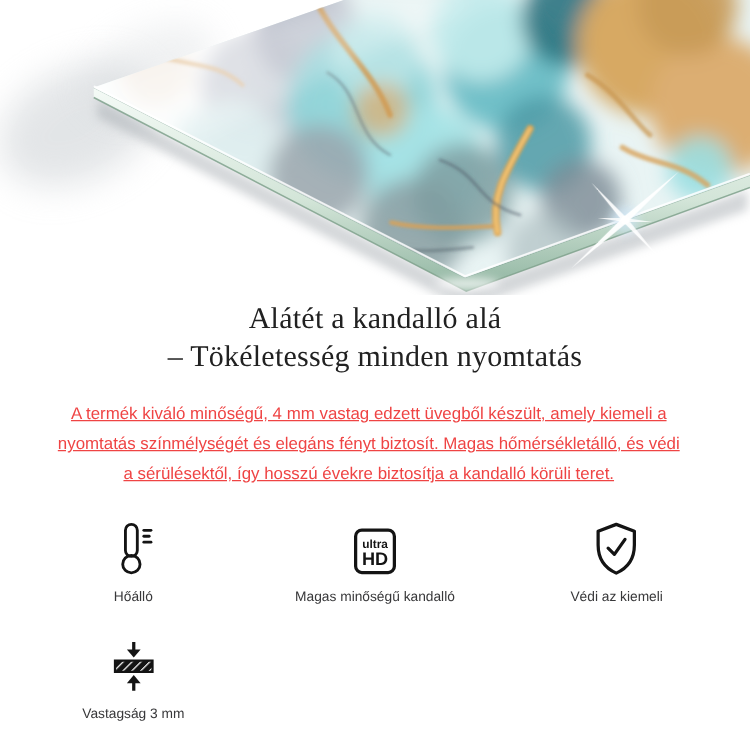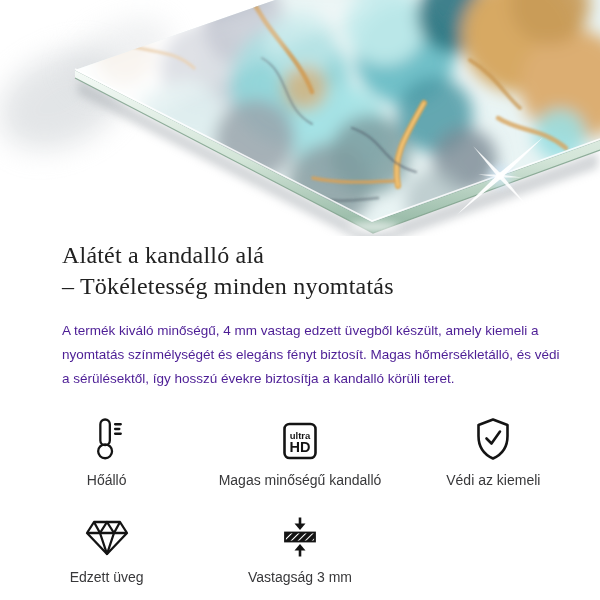--- a/index.html
+++ b/index.html
@@ -4,38 +4,38 @@
 <style>
   html,body{margin:0;padding:0;}
   body{
     width:600px;height:600px;overflow:hidden;background:#ffffff;
     font-family:"Liberation Sans",sans-serif;
     -webkit-font-smoothing:antialiased;
   }
   .page{position:relative;width:600px;height:600px;background:#fff;}
   .hero{position:relative;width:600px;height:236px;background:#fff;}
   .hero svg{display:block;}
-  .content{padding:0 62px;}
+  .content{padding:0 42px;text-align:center;}
   .title{
     font-family:"Liberation Serif","DejaVu Serif",serif;
     font-weight:400;color:#212121;
     font-size:24px;line-height:31px;
     margin:4px 0 0 0;letter-spacing:.2px;
   }
   .desc{
     margin:17px 0 0 0;width:506px;
-    font-size:13.5px;line-height:24px;color:#4c1d95;
+    font-size:13.5px;line-height:24px;color:#ef4444;text-decoration:underline;
   }
   .features{
     display:grid;grid-template-columns:repeat(3,1fr);
     margin:24px 10px 0 10px;row-gap:24px;
   }
   .feature{display:flex;flex-direction:column;align-items:center;}
   .icon-box{height:46px;display:flex;align-items:flex-end;justify-content:center;}
-  .feature .label{margin-top:11px;font-size:14px;color:#38383a;text-align:center;}
+  .feature .label{margin-top:11px;font-size:11px;color:#38383a;text-align:center;}
 </style>
 </head>
 <body>
 
 <div class="page">
 
   <div class="hero">
     <svg width="600" height="236" viewBox="0 0 600 236" aria-hidden="true">
       <defs>
         <clipPath id="glassclip">
@@ -174,33 +174,20 @@
     <div class="feature">
       <div class="icon-box">
         <svg width="40" height="44" viewBox="0 0 40 44" aria-hidden="true">
           <path d="M20 2.5 L34.5 8 V19 C34.5 30 29 37.5 20 41.5 C11 37.5 5.5 30 5.5 19 V8 Z" fill="none" stroke="#141414" stroke-width="2.6" stroke-linejoin="round"></path>
           <path d="M13.5 21.5 L18.5 26.5 L27 14.5" fill="none" stroke="#141414" stroke-width="2.6" stroke-linecap="round" stroke-linejoin="round"></path>
         </svg>
       </div>
       <div class="label">Védi az kiemeli</div>
     </div>
 
-    <div class="feature">
-      <div class="icon-box">
-        <svg width="46" height="40" viewBox="0 0 46 40" aria-hidden="true">
-          <g fill="none" stroke="#141414" stroke-width="2.3" stroke-linejoin="round">
-            <path d="M10 4 H36 L43 15 L23 36 L3 15 Z"></path>
-            <path d="M3 15 H43"></path>
-            <path d="M10 4 L16 15 L23 36 L30 15 L36 4"></path>
-            <path d="M16 15 L23 4 L30 15"></path>
-          </g>
-        </svg>
-      </div>
-      <div class="label">Edzett üveg</div>
-    </div>
 
 
     <div class="feature">
       <div class="icon-box">
         <svg width="40" height="42" viewBox="0 0 40 42" aria-hidden="true">
           <defs>
             <pattern id="hatchp" width="5" height="5" patternUnits="userSpaceOnUse" patternTransform="rotate(45)">
               <rect width="5" height="5" fill="#141414"></rect>
               <line x1="0" y1="0" x2="0" y2="5" stroke="#ffffff" stroke-width="2"></line>
             </pattern>

